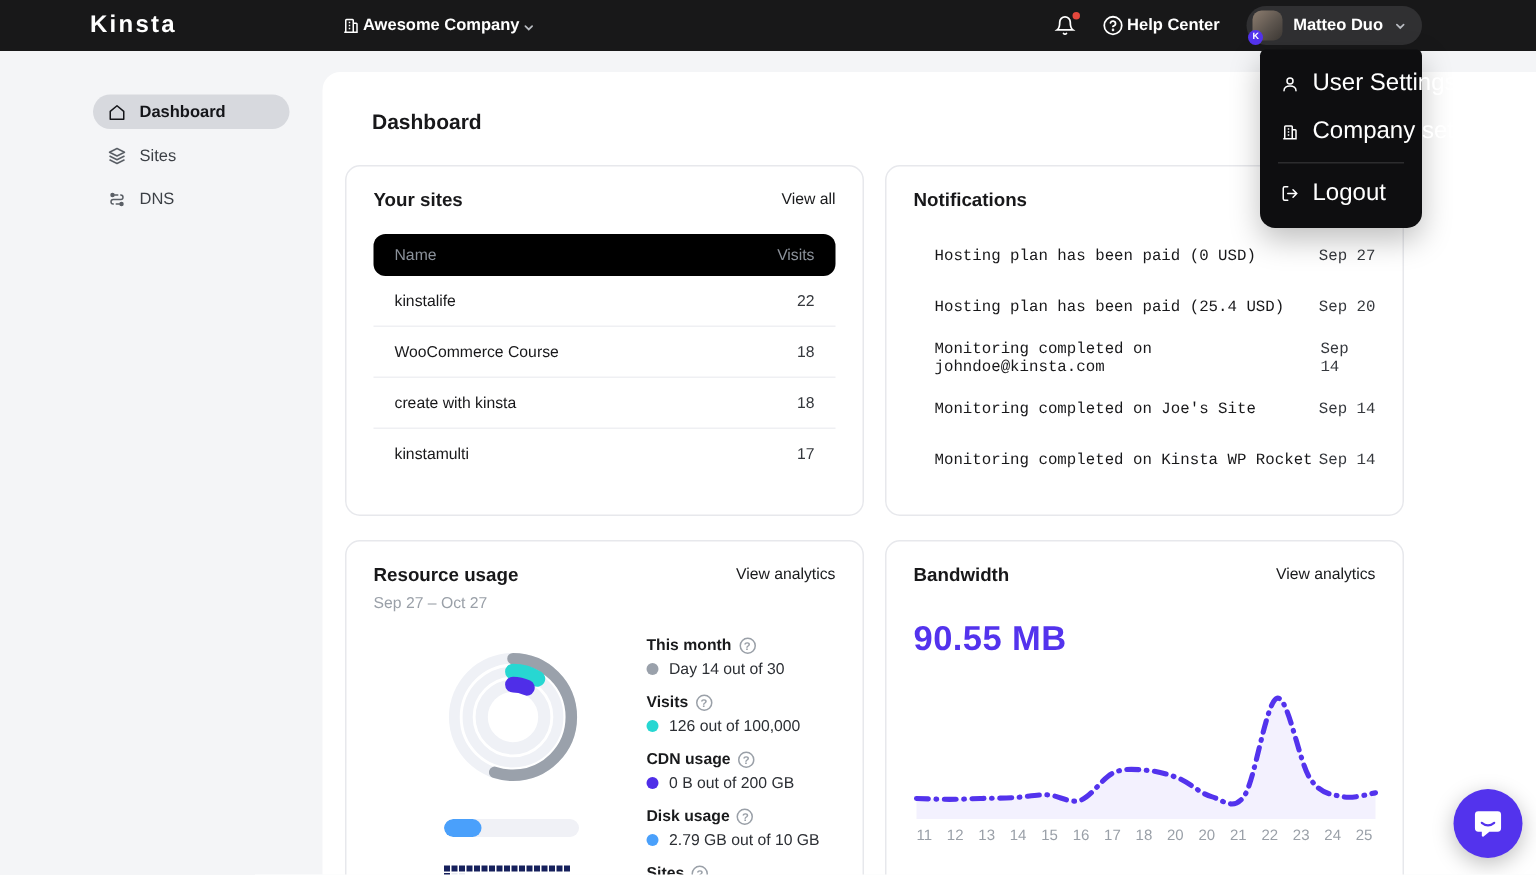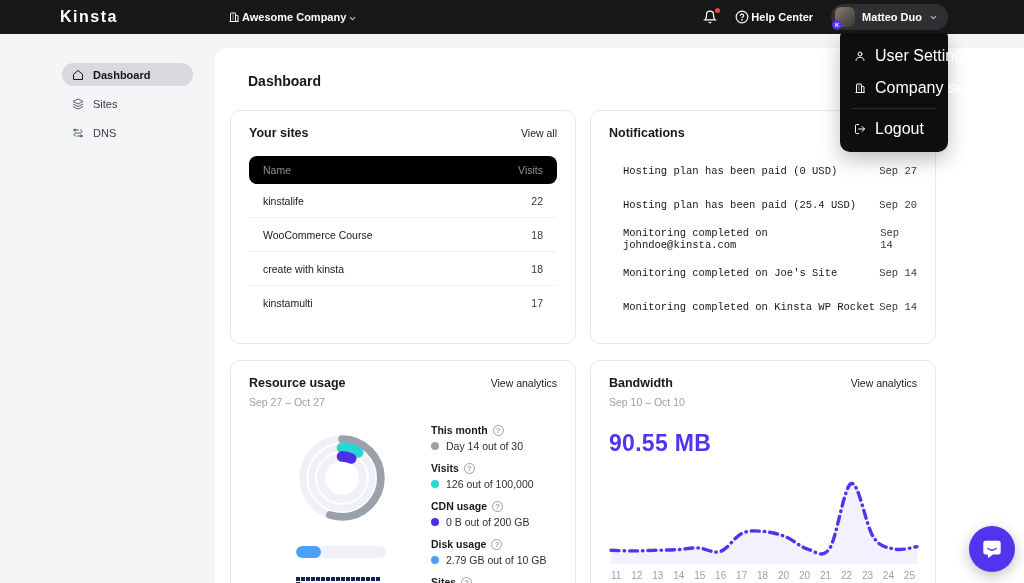--- a/index.html
+++ b/index.html
@@ -332,21 +332,20 @@
             </div>
           </div>
       </div>
     </div>
 
     <div class="card tall">
       <div class="card-head">
         <span class="card-title">Bandwidth</span>
         <span class="card-link">View analytics</span>
       </div>
-      <div class="card-sub">Sep 10 – Oct 10</div>
       <div class="bw-total">90.55 MB</div>
       <svg class="bw-chart" width="310" height="95" viewBox="0 0 310 95" id="bw-chart">
           <path d="M2,81.28571428571429 C5.6,81.4 16.6,81.9 23.9,81.9 C31.1,81.9 38.4,81.5 45.7,81.3 C53.0,81.1 60.3,81.1 67.6,80.7 C74.9,80.3 82.1,78.6 89.4,78.9 C96.7,79.2 104.0,84.9 111.3,82.5 C118.6,80.1 125.9,67.6 133.1,64.3 C140.4,60.9 147.7,61.9 155.0,62.5 C162.3,63.1 169.6,65.0 176.9,67.9 C184.1,70.9 191.4,78.1 198.7,80.1 C206.0,82.0 213.3,90.4 220.6,79.5 C227.9,68.5 235.1,16.4 242.4,14.5 C249.7,12.6 257.0,57.0 264.3,67.9 C271.6,78.9 278.9,78.5 286.1,80.1 C293.4,81.7 304.4,78.0 308.0,77.6 L308,95 L2,95 Z" fill="#5333ed" opacity="0.07"></path>
           <path d="M2,81.28571428571429 C5.6,81.4 16.6,81.9 23.9,81.9 C31.1,81.9 38.4,81.5 45.7,81.3 C53.0,81.1 60.3,81.1 67.6,80.7 C74.9,80.3 82.1,78.6 89.4,78.9 C96.7,79.2 104.0,84.9 111.3,82.5 C118.6,80.1 125.9,67.6 133.1,64.3 C140.4,60.9 147.7,61.9 155.0,62.5 C162.3,63.1 169.6,65.0 176.9,67.9 C184.1,70.9 191.4,78.1 198.7,80.1 C206.0,82.0 213.3,90.4 220.6,79.5 C227.9,68.5 235.1,16.4 242.4,14.5 C249.7,12.6 257.0,57.0 264.3,67.9 C271.6,78.9 278.9,78.5 286.1,80.1 C293.4,81.7 304.4,78.0 308.0,77.6" fill="none" stroke="#5333ed" stroke-width="3.4" stroke-linecap="round" stroke-dasharray="8 5 0.5 5"></path>
         </svg>
       <div class="bw-axis" id="bw-axis">
           <span>11</span>
           <span>12</span>
           <span>13</span>
           <span>14</span>

